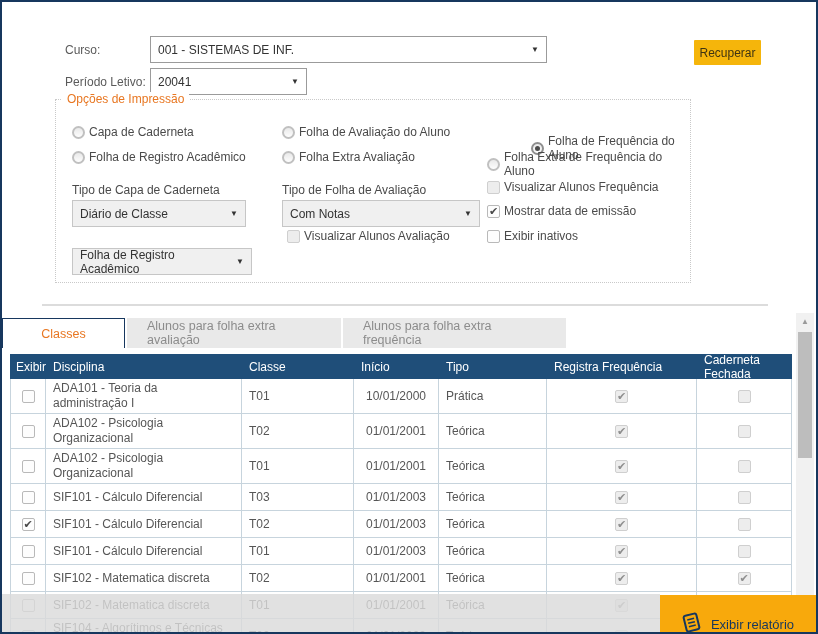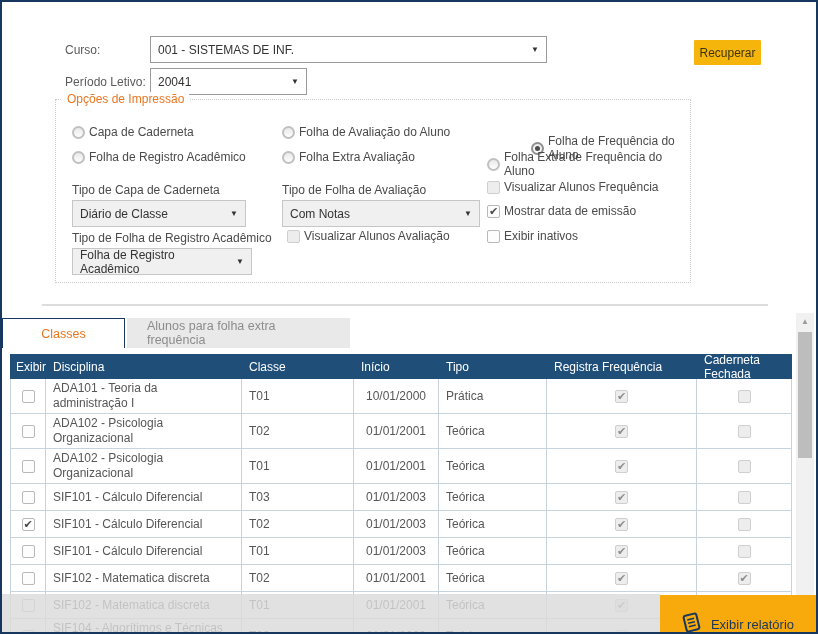--- a/index.html
+++ b/index.html
@@ -130,40 +130,40 @@
     </div>
     <div class="sel gray" style="left:226px; top:100px; width:198px;">
       <span>Com Notas</span>
       <span class="arrow">▼</span>
     </div>
     <div class="opt-item" style="left:431px; top:104px;">
       <span class="cb on"></span>
       <span>Mostrar data de emissão</span>
     </div>
 
-    <span class="lbl" style="left:16px; top:131px; color:#4a4a4a;">Tipo de Folha de Registro Acadêmico</span>
     <div class="opt-item" style="left:231px; top:129px;">
       <span class="cb dis"></span>
       <span>Visualizar Alunos Avaliação</span>
     </div>
     <div class="opt-item" style="left:431px; top:129px;">
       <span class="cb"></span>
       <span>Exibir inativos</span>
     </div>
 
     <div class="sel gray" style="left:16px; top:148px; width:180px;">
       <span>Folha de Registro Acadêmico</span>
       <span class="arrow">▼</span>
     </div>
   </div>
 
   <div class="divider"></div>
 
   <div class="tabs">
     <div class="tab t1 active">Classes</div>
+    <div class="tab t2">Alunos para folha extra avaliação</div>
     <div class="tab t3">Alunos para folha extra frequência</div>
   </div>
 
   <div class="table">
     <div class="thead">
       <span class="th c0">Exibir</span>
       <span class="th c1">Disciplina</span>
       <span class="th c2">Classe</span>
       <span class="th c3">Início</span>
       <span class="th c4">Tipo</span>

